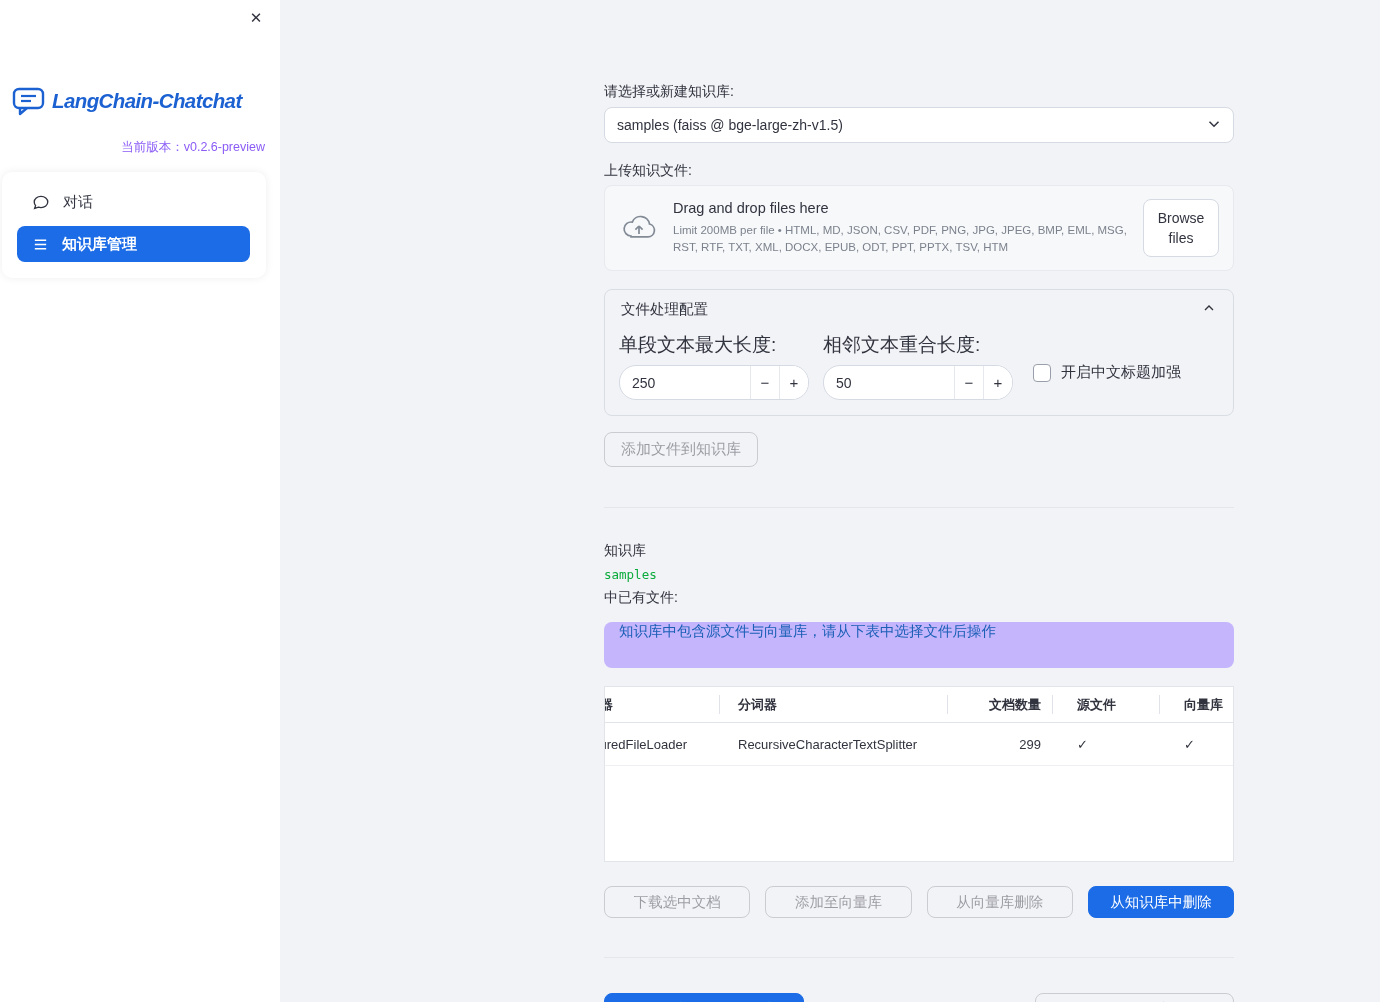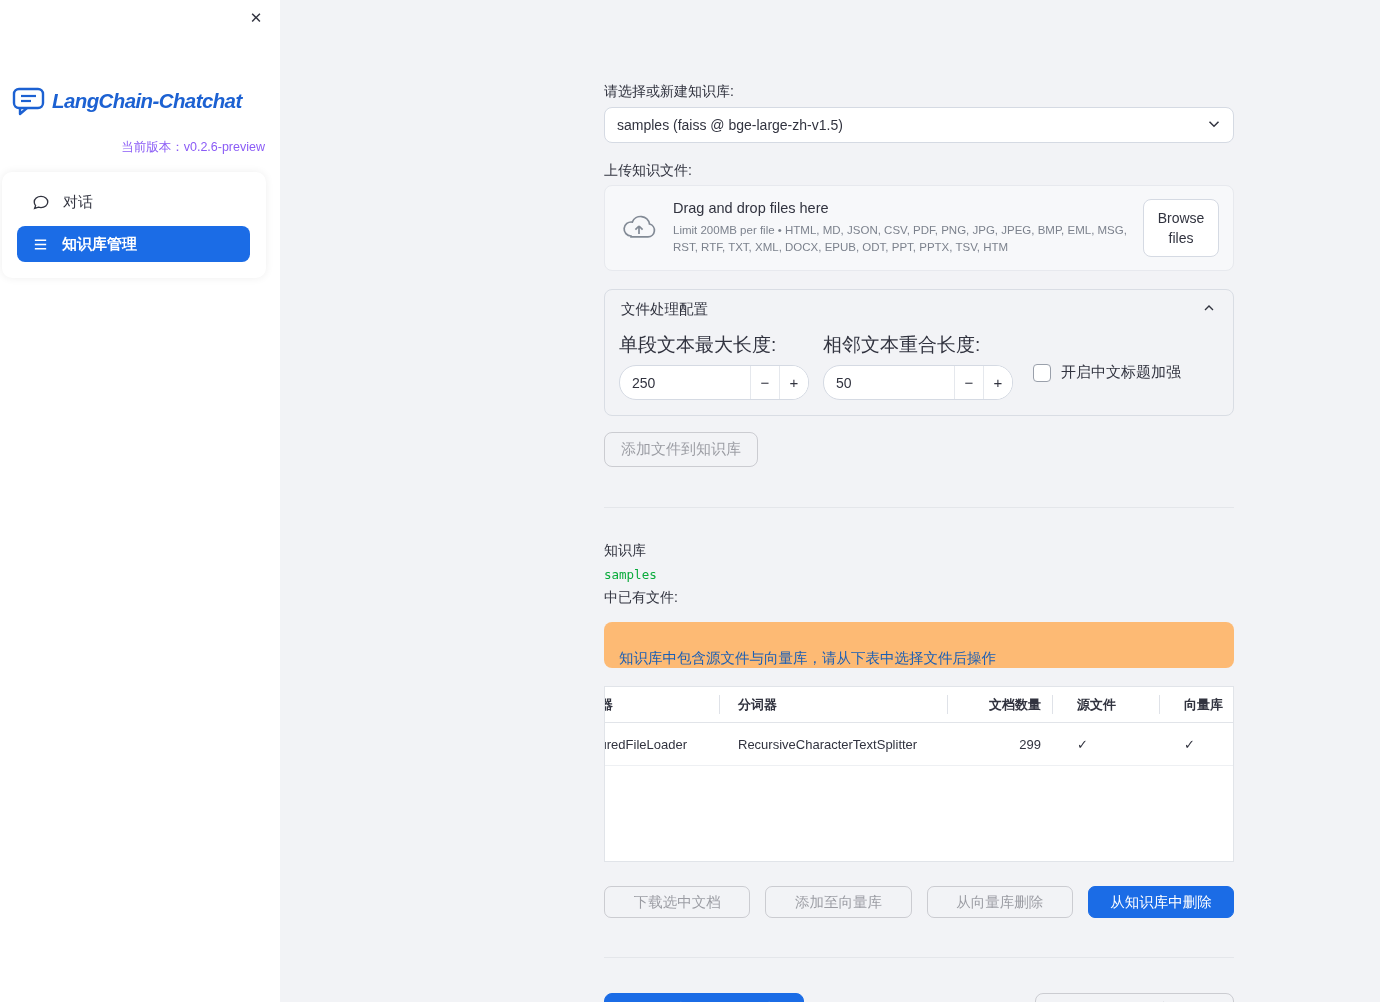--- a/index.html
+++ b/index.html
@@ -57,40 +57,40 @@
   .checkbox-wrap{display:flex;align-items:center;gap:10px;margin-top:31px;padding-left:6px;cursor:pointer;}
   .checkbox-box{width:18px;height:18px;border:1px solid #9aa0ab;border-radius:4px;background:#fff;}
   .checkbox-label{font-size:15px;}
   .add-btn{margin-top:16px;display:inline-flex;align-items:center;height:35px;padding:0 16px;
     border:1px solid var(--faint-border);border-radius:8px;color:var(--disabled-text);
     background:transparent;font-size:15px;}
   .divider{border:none;border-top:1px solid #e4e6ea;margin:40px 0 0;}
   .divider2{border:none;border-top:1px solid #e4e6ea;margin:39px 0 0;}
   .kb-line{margin-top:34px;font-size:14px;display:flex;align-items:flex-start;gap:7px;flex-direction:column;}
   .code{font-family:"DejaVu Sans Mono","Liberation Mono",monospace;color:#09ab3b;font-size:12.5px;}
-  .info-box{margin-top:15px;height:46px;background:#fdba74;border-radius:8px;display:flex;
-    align-items:flex-end;padding:0 15px;color:#1b5fb5;font-size:14.5px;}
+  .info-box{margin-top:15px;height:46px;background:#c4b5fd;border-radius:8px;display:flex;
+    align-items:flex-start;padding:0 15px;color:#1b5fb5;font-size:14.5px;}
   
   .grid{margin-top:18px;height:176px;background:#fff;border:1px solid #e1e4e9;}
   .thead{display:flex;height:36px;border-bottom:1px solid #e1e4e9;font-size:13px;font-weight:600;}
   .trow{display:flex;height:43px;border-bottom:1px solid #eef0f3;font-size:13px;cursor:pointer;}
   .th,.td{height:100%;display:flex;align-items:center;position:relative;}
   .c1{width:115px;}.c2{width:228px;padding-left:18px;}
   .c3{width:105px;justify-content:flex-end;padding-right:12px;}
   .c4{width:107px;padding-left:24px;}.c5{width:73px;padding-left:24px;}
   .th-sep{position:absolute;right:0;top:8px;bottom:8px;width:1px;background:#dfe2e8;}
   .clip{overflow:hidden;}
   .clip>span{position:absolute;white-space:nowrap;top:50%;transform:translateY(-50%);}
   .clip-head>span{right:107px;}
   .clip-cell>span{right:33px;}
   
   .actions{margin-top:24px;display:flex;gap:15px;}
   .btn{height:32px;border-radius:8px;border:1px solid var(--faint-border);background:transparent;
     display:flex;align-items:center;justify-content:center;font-size:14.5px;cursor:pointer;}
-  .action-btn{flex:1;color:var(--disabled-text);border-radius:7px;}
+  .action-btn{flex:1;color:var(--disabled-text);}
   .btn.primary{background:var(--primary);border-color:var(--primary);color:#fff;}
   .bottom-row{margin-top:35px;display:flex;justify-content:space-between;}
   .rebuild-btn{width:200px;height:33px;}
   .delete-btn{width:199px;height:33px;color:var(--text);}
 </style>
 </head>
 <body>
 
 <div class="sidebar">
   <div class="close-btn">

